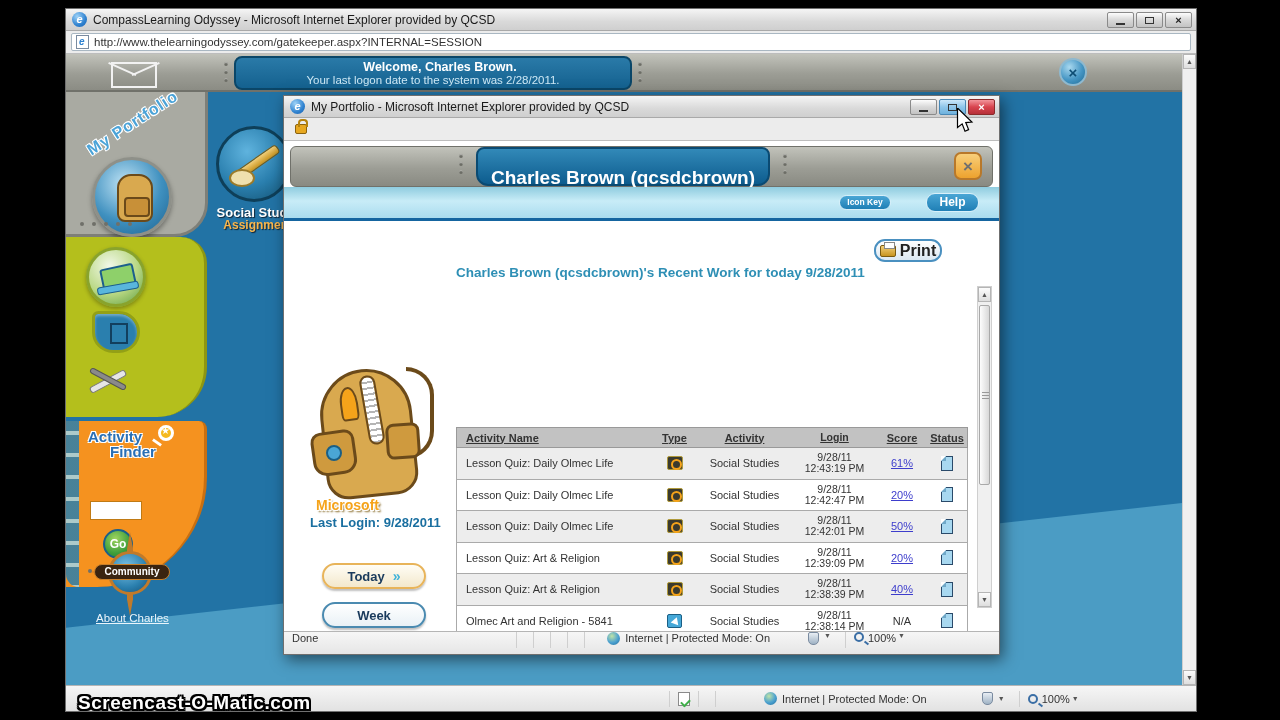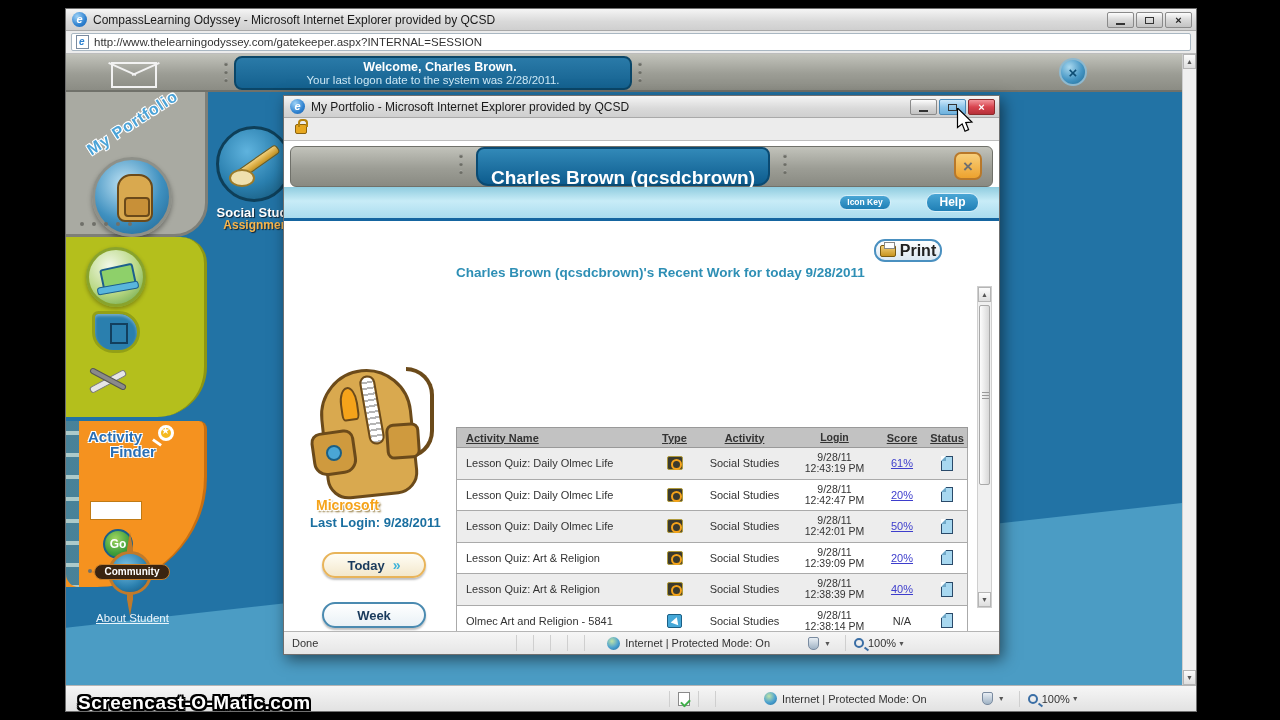--- a/index.html
+++ b/index.html
@@ -174,21 +174,21 @@
   .bp .pocketR{position:absolute;left:82px;top:74px;width:34px;height:36px;background:#cf9a3e;border:3px solid #6b4a1a;border-radius:8px;transform:rotate(-4deg);}
   .bp .strap{position:absolute;left:102px;top:18px;width:28px;height:92px;border:4px solid #6b4a1a;border-left:none;border-radius:0 30px 30px 0;background:transparent;}
   .bp .rocket{position:absolute;left:36px;top:38px;width:18px;height:34px;background:#f5a31a;border:2px solid #6b4a1a;border-radius:50% 50% 20% 20%;transform:rotate(-8deg);}
   .bp .planet{position:absolute;left:22px;top:96px;width:16px;height:16px;background:#4aa6d5;border:2px solid #1b5f85;border-radius:50%;}
   .attendance-label{position:absolute;left:26px;top:276px;font-size:14px;font-weight:bold;color:#f5a31a;
     text-shadow:1px 1px 0 #fff,-1px -1px 0 #fff,1px -1px 0 #fff,-1px 1px 0 #fff,2px 2px 2px #7a5a10;}
   .lastlogin-label{position:absolute;left:20px;top:294px;font-size:13px;font-weight:bold;color:#1a6fa0;}
 
   .range-btn{position:absolute;left:32px;width:104px;height:26px;border-radius:13px;background:linear-gradient(#ffffff,#e9f1f6);
     border:2px solid #4a8ab0;box-shadow:0 2px 2px rgba(0,0,0,.25);text-align:center;font-size:13px;font-weight:bold;color:#1a3a5c;line-height:23px;}
-  .range-today{top:331px;border-color:#e8b45a;background:linear-gradient(#fffdf5,#f3e8cc);border-radius:13px;}
+  .range-today{top:342px;border-color:#e8b45a;background:linear-gradient(#fffdf5,#f3e8cc);border-radius:13px;}
   .range-week{top:381px;}
   .today-chevron{color:#3fb3d9;font-weight:bold;font-size:14px;margin-left:8px;}
 
   
   .work-table{position:absolute;left:166px;top:206px;width:512px;}
   .wt-header{display:flex;background:#c2c2c2;border:1px solid #999;height:21px;align-items:center;
     font-size:11px;font-weight:bold;color:#333;}
   .wt-header span{text-decoration:underline;}
   .wt-row{display:flex;border:1px solid #aaa;border-top:none;height:31.5px;align-items:center;font-size:11px;color:#333;background:#fff;}
   .wt-row:nth-child(odd){background:#ededed;}
@@ -206,21 +206,21 @@
     border-left:4px solid transparent;border-right:4px solid transparent;border-top:7px solid #fff;transform:rotate(-40deg);}
   .icon-status-page{width:12px;height:15px;background:#a8d8f0;border:1px solid #2a4a6a;position:relative;}
   .icon-status-page::before{content:"";position:absolute;left:-1px;top:-1px;border-top:5px solid #fff;border-right:5px solid #2a4a6a;border-top-color:#fff;width:0;height:0;border-right-color:#6fa8c8;}
 
   
   .pp-scroll{position:absolute;right:7px;top:145px;bottom:23px;width:15px;background:#f0f0f0;border:1px solid #cfcfcf;}
   .pp-thumb{position:absolute;left:1px;top:18px;width:11px;height:180px;background:linear-gradient(90deg,#fdfdfd,#d8d8d8);border:1px solid #a9a9a9;border-radius:2px;}
   .pp-thumb::after{content:"";position:absolute;left:2px;top:86px;width:7px;height:1px;background:#999;box-shadow:0 3px 0 #999,0 6px 0 #999;}
 
   .popup-status{position:absolute;left:0;right:0;bottom:0;height:23px;background:linear-gradient(#f6f6f6,#e6e6e6);
-    border-top:1px solid #b5b5b5;display:flex;align-items:center;font-size:11px;color:#333;}
+    border-top:1px solid #b5b5b5;display:flex;font-size:11px;color:#333;}
 
   
   .cursor{position:absolute;left:956px;top:108px;z-index:60;}
   .watermark{position:absolute;left:78px;top:692px;z-index:70;font-size:19px;font-weight:bold;color:#fff;letter-spacing:.5px;
     text-shadow:-2px -2px 0 #000,2px -2px 0 #000,-2px 2px 0 #000,2px 2px 0 #000,0 -2px 0 #000,0 2px 0 #000,-2px 0 0 #000,2px 0 0 #000;}
 </style>
 </head>
 <body>
 
 <div id="screen">
@@ -324,21 +324,21 @@
             <i></i>
           </div>
       </div>
 
       <div class="community-badge">
         <span class="spike-v"></span>
         <span class="spike-h"></span>
         <span class="globe"></span>
         <span class="community-label">Community</span>
       </div>
-      <a class="about-link">About Student</a>
+      <a class="about-link">About Charles</a>
     </div>
 
     <div class="main-scroll">
       <div class="scroll-arrow" style="top:0;">▲</div>
       <div class="scroll-arrow" style="bottom:0;">▼</div>
     </div>
 
     <div class="main-status">
       <span style="width:595px;"></span>
       <span class="status-sep"></span>

